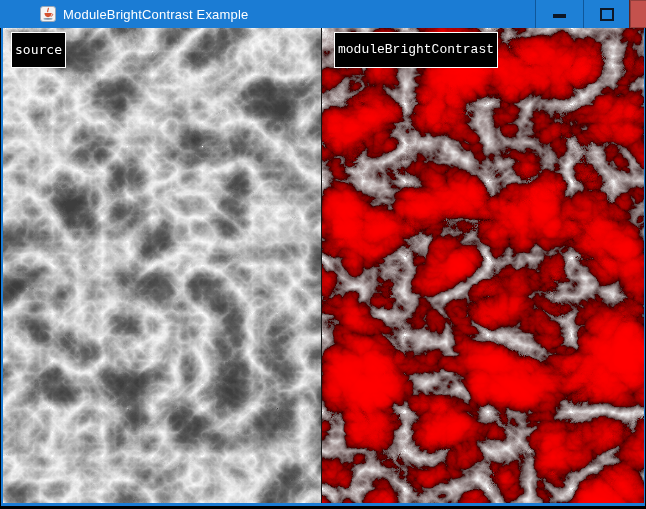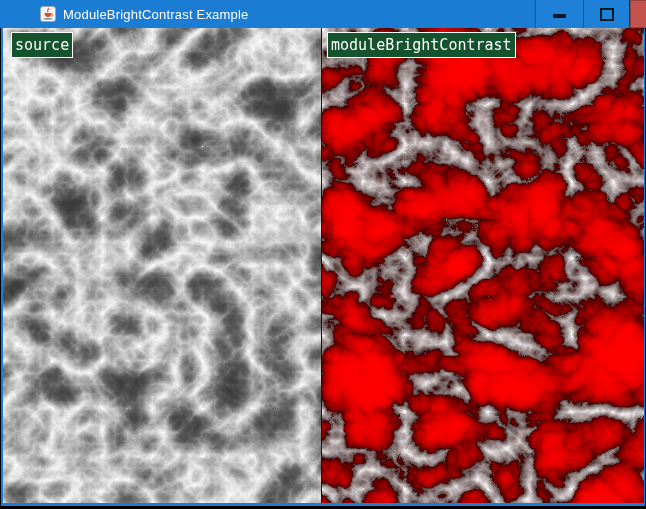--- a/index.html
+++ b/index.html
@@ -38,26 +38,26 @@
   .frame-blue{position:absolute;top:0;left:1px;right:1px;height:478px;background:#1b7cd4;}
   .canvas-row{position:absolute;top:0;left:2px;width:641px;height:475px;display:flex;}
   .panel{position:relative;height:475px;overflow:hidden;background:#222;}
   .panel.left{width:318px;}
   .divider{width:1px;height:475px;background:#141414;}
   .panel.right{width:322px;}
   .panel svg{display:block;}
 
   .img-label{
     position:absolute;top:4px;
-    background:#14532d;color:#fff;border:1px solid #fff;
+    background:#000000;color:#fff;border:1px solid #fff;
     font-family:"DejaVu Sans Mono","Liberation Mono",monospace;
-    font-size:15px;line-height:1.35;padding:2px 3px;white-space:nowrap;
+    font-size:13px;line-height:1.35;padding:8px 3px;white-space:nowrap;
   }
   .panel.left .img-label{left:8px;}
-  .panel.right .img-label{left:5px;}
+  .panel.right .img-label{left:12px;font-family:Liberation Mono, monospace;}
 </style>
 </head>
 <body>
 
 <div class="window">
 
   <div class="titlebar">
     <span class="app-icon">
       <svg width="16" height="16" viewBox="0 0 16 16">
         <rect x="0.5" y="0.5" width="15" height="15" rx="2.5" fill="#f4f4f4" stroke="#9aa7b8"></rect>

